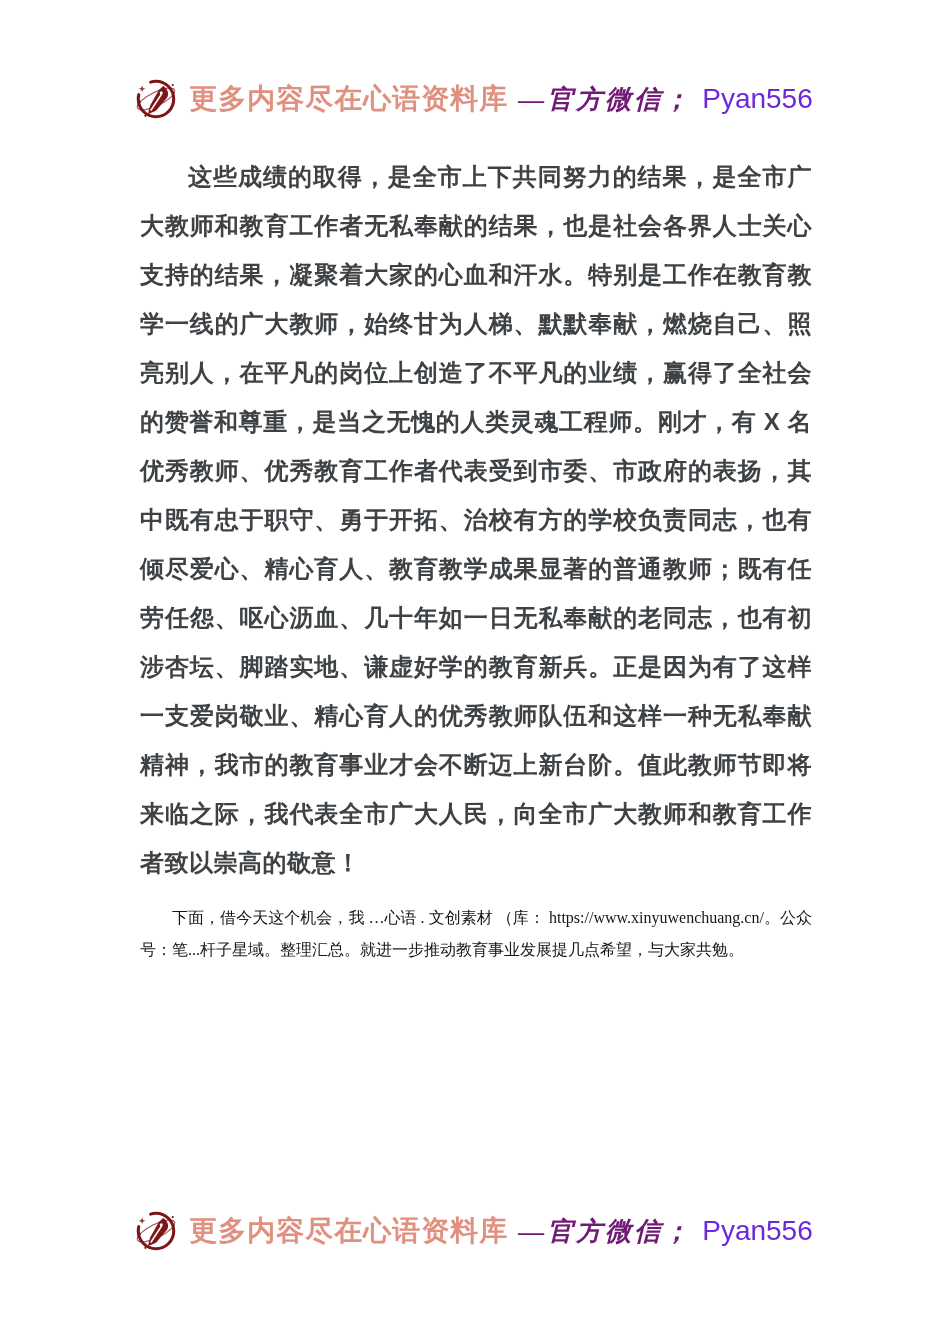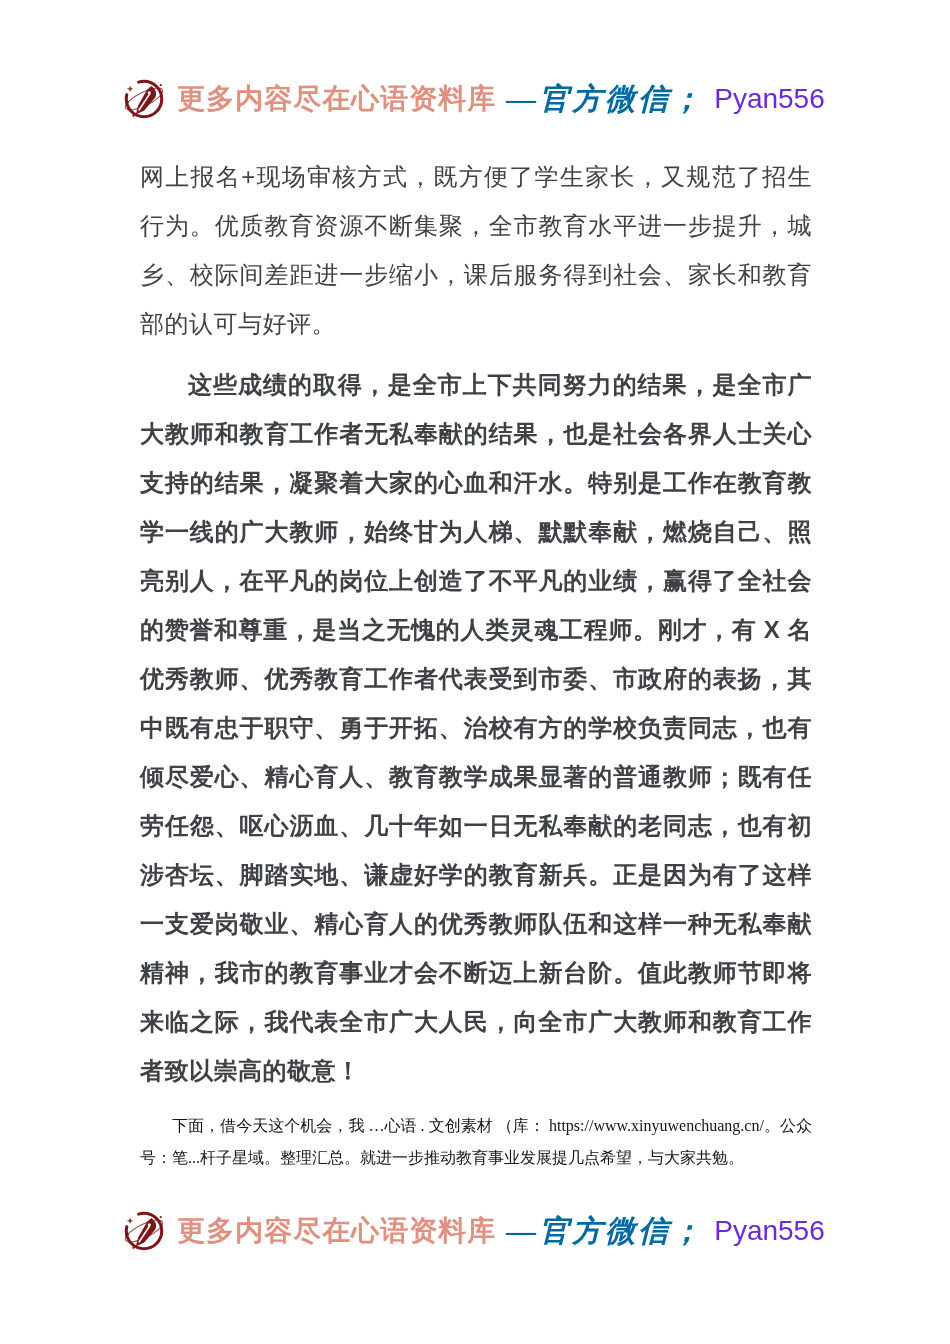--- a/index.html
+++ b/index.html
@@ -27,23 +27,23 @@
   .brand-text {
     font-family: "Liberation Serif", serif;
     font-size: 28px;
     font-weight: bold;
     color: #e0907f;
     letter-spacing: 1px;
   }
   .wechat-label {
     font-family: "Liberation Serif", serif;
     font-style: italic;
-    font-size: 30px;
+    font-size: 26px;
     font-weight: bold;
-    color: #0369a1;
+    color: #701a75;
     letter-spacing: 3px;
   }
   .wechat-id {
     font-family: "Liberation Sans", sans-serif;
     font-size: 28px;
     color: #6d28d9;
   }
   .content {
     position: absolute;
     top: 152px;
@@ -88,21 +88,20 @@
       <circle cx="13" cy="41.5" r="1.2" fill="#7d1619"></circle>
       <circle cx="41.5" cy="9.5" r="1.1" fill="#7d1619"></circle>
       <path d="M9.5 10 l1 2.4 2.4 1 -2.4 1 -1 2.4 -1 -2.4 -2.4 -1 2.4 -1 z" fill="#7d1619" opacity="0.85"></path>
     </svg>
     <span class="brand-text">更多内容尽在心语资料库</span>
       <span class="wechat-label">—官方微信；</span>
       <span class="wechat-id">Pyan556</span>
   </div>
 
   <div class="content">
-    <p class="para">网上报名+现场审核方式，既方便了学生家长，又规范了招生行为。优质教育资源不断集聚，全市教育水平进一步提升，城乡、校际间差距进一步缩小，课后服务得到社会、家长和教育部的认可与好评。</p>
     <p class="para indent">这些成绩的取得，是全市上下共同努力的结果，是全市广大教师和教育工作者无私奉献的结果，也是社会各界人士关心支持的结果，凝聚着大家的心血和汗水。特别是工作在教育教学一线的广大教师，始终甘为人梯、默默奉献，燃烧自己、照亮别人，在平凡的岗位上创造了不平凡的业绩，赢得了全社会的赞誉和尊重，是当之无愧的人类灵魂工程师。刚才，有 X 名优秀教师、优秀教育工作者代表受到市委、市政府的表扬，其中既有忠于职守、勇于开拓、治校有方的学校负责同志，也有倾尽爱心、精心育人、教育教学成果显著的普通教师；既有任劳任怨、呕心沥血、几十年如一日无私奉献的老同志，也有初涉杏坛、脚踏实地、谦虚好学的教育新兵。正是因为有了这样一支爱岗敬业、精心育人的优秀教师队伍和这样一种无私奉献精神，我市的教育事业才会不断迈上新台阶。值此教师节即将来临之际，我代表全市广大人民，向全市广大教师和教育工作者致以崇高的敬意！</p>
     <p class="note">下面，借今天这个机会，我 …心语 . 文创素材 （库： https://www.xinyuwenchuang.cn/。公众号：笔...杆子星域。整理汇总。就进一步推动教育事业发展提几点希望，与大家共勉。</p>
   </div>
 
   <div class="banner banner-bottom">
     <svg class="logo" viewBox="0 0 48 48" aria-hidden="true">
       <circle cx="24" cy="24" r="18.5" fill="none" stroke="#7d1619" stroke-width="3.2" pathLength="100" stroke-dasharray="84 16" stroke-dashoffset="30" stroke-linecap="round"></circle>
       <ellipse cx="24" cy="24" rx="21.5" ry="7" fill="none" stroke="#7d1619" stroke-width="1.1" opacity="0.75" transform="rotate(-26 24 24)"></ellipse>
       <path d="M31.5 10.5 c4.5 2.8 6.5 8 4 12.2 l-11.5 13.5 -8.5 3.6 2.3 -8.8 9.2 -16.5 z" fill="#7d1619"></path>
       <line x1="18.5" y1="36" x2="30" y2="18.5" stroke="#ffffff" stroke-width="1.6"></line>

